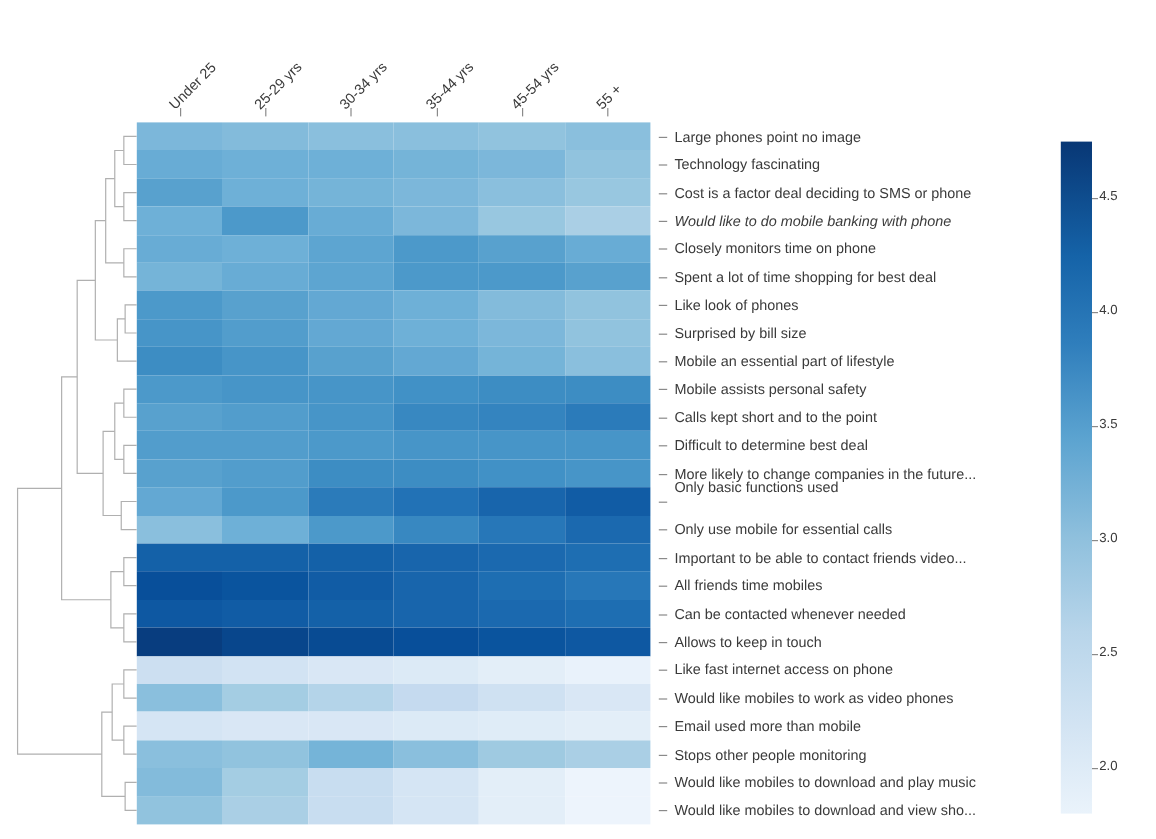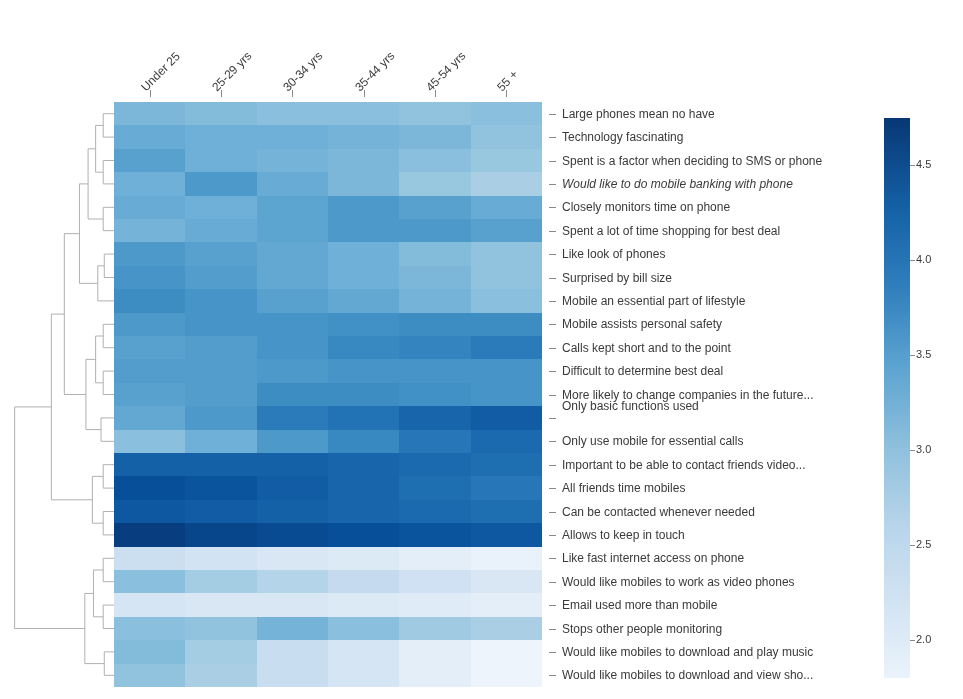--- a/index.html
+++ b/index.html
@@ -271,25 +271,25 @@
       <div class="cell" style="background: rgb(237, 244, 252);"></div>
       <div class="cell" style="background: rgb(145, 195, 222);"></div>
       <div class="cell" style="background: rgb(170, 207, 229);"></div>
       <div class="cell" style="background: rgb(200, 221, 240);"></div>
       <div class="cell" style="background: rgb(213, 229, 244);"></div>
       <div class="cell" style="background: rgb(227, 238, 248);"></div>
       <div class="cell" style="background: rgb(237, 244, 252);"></div>
     </div>
 
   <div id="row-labels">
-      <div class="row-label" style="top: 101.7px;">Large phones mean no have</div>
+      <div class="row-label" style="top: 101.7px;">Large phones point no image</div>
       <div class="row-tick" style="top: 113.7px;"></div>
       <div class="row-label" style="top: 125.1px;">Technology fascinating</div>
       <div class="row-tick" style="top: 137.1px;"></div>
-      <div class="row-label" style="top: 148.5px;">Spent is a factor when deciding to SMS or phone</div>
+      <div class="row-label" style="top: 148.5px;">Cost is a factor deal deciding to SMS or phone</div>
       <div class="row-tick" style="top: 160.5px;"></div>
       <div class="row-label" style="top: 171.9px; font-style: italic;">Would like to do mobile banking with phone</div>
       <div class="row-tick" style="top: 183.9px;"></div>
       <div class="row-label" style="top: 195.3px;">Closely monitors time on phone</div>
       <div class="row-tick" style="top: 207.3px;"></div>
       <div class="row-label" style="top: 218.7px;">Spent a lot of time shopping for best deal</div>
       <div class="row-tick" style="top: 230.7px;"></div>
       <div class="row-label" style="top: 242.1px;">Like look of phones</div>
       <div class="row-tick" style="top: 254.1px;"></div>
       <div class="row-label" style="top: 265.5px;">Surprised by bill size</div>

